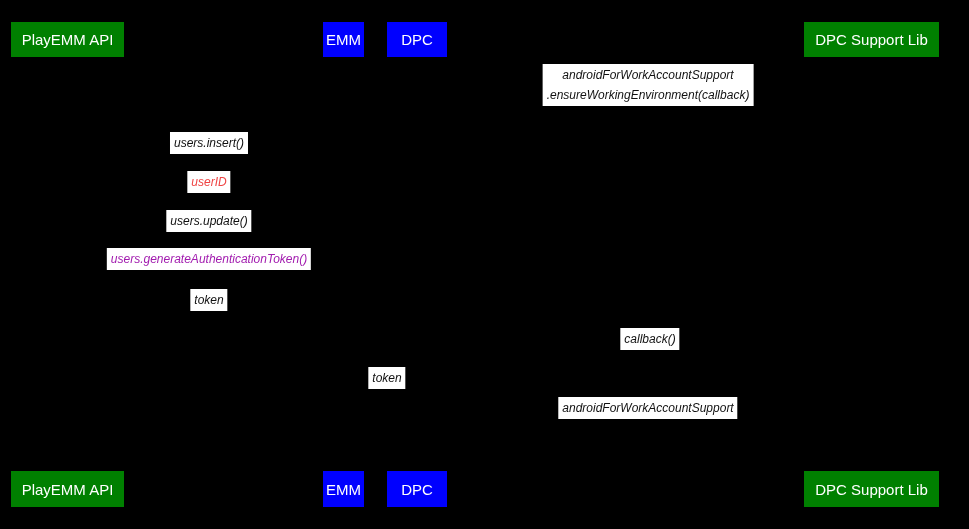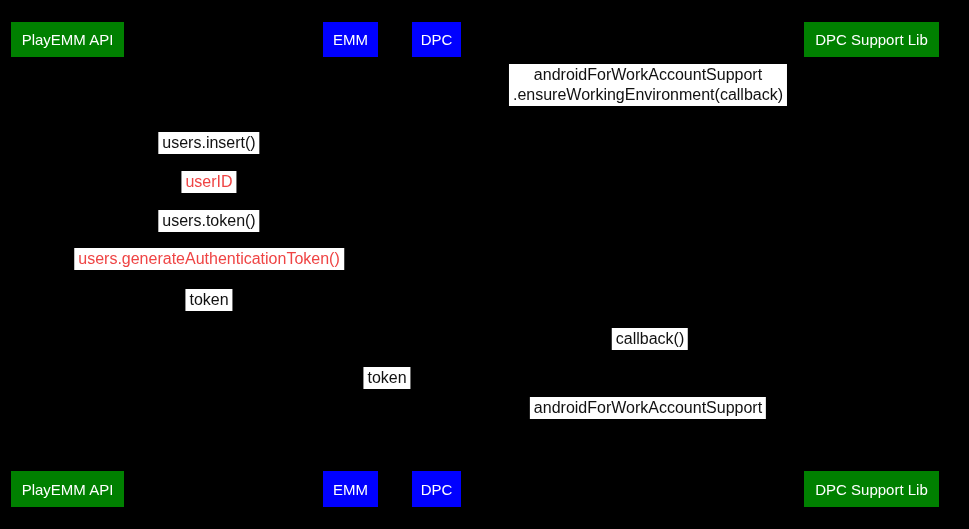--- a/index.html
+++ b/index.html
@@ -22,31 +22,32 @@
     justify-content: center;
     color: #ffffff;
     font-size: 15px;
     white-space: nowrap;
     box-sizing: border-box;
   }
   .msg-label {
     position: absolute;
     transform: translateX(-50%);
     text-align: center;
-    font-size: 16px;
+    font-size: 12px;
     line-height: 20px;
     padding: 1px 4px;
     white-space: nowrap;
+    font-style: italic;
   }
   .msg-line { white-space: nowrap; }
 
   
   .a-playemm { left: 11px;  width: 113px; }
-  .a-emm     { left: 323px; width: 55px;  }
-  .a-dpc     { left: 412px; width: 49px;  }
+  .a-emm     { left: 323px; width: 41px;  }
+  .a-dpc     { left: 387px; width: 60px;  }
   .a-dpclib  { left: 804px; width: 135px; }
   .row-top    { top: 22px; }
   .row-bottom { top: 471px; height: 36px; }
 
   
   .m0 { left: 648px; top: 64px;  }
   .m1 { left: 209px; top: 132px; }
   .m2 { left: 209px; top: 171px; }
   .m3 { left: 209px; top: 210px; }
   .m4 { left: 209px; top: 248px; }
@@ -72,24 +73,24 @@
 
   <div class="msg-label m1" style="background-color: rgb(255, 255, 255); color: rgb(17, 17, 17);">
     <div class="msg-line">users.insert()</div>
   </div>
 
   <div class="msg-label m2" style="background-color: rgb(255, 255, 255); color: #ef4444;">
     <div class="msg-line">userID</div>
   </div>
 
   <div class="msg-label m3" style="background-color: rgb(255, 255, 255); color: rgb(17, 17, 17);">
-    <div class="msg-line">users.token()</div>
+    <div class="msg-line">users.update()</div>
   </div>
 
-  <div class="msg-label m4" style="background-color: rgb(255, 255, 255); color: #ef4444;">
+  <div class="msg-label m4" style="background-color: rgb(255, 255, 255); color: #a21caf;">
     <div class="msg-line">users.generateAuthenticationToken()</div>
   </div>
 
   <div class="msg-label m5" style="background-color: rgb(255, 255, 255); color: rgb(17, 17, 17);">
     <div class="msg-line">token</div>
   </div>
 
   <div class="msg-label m6" style="background-color: rgb(255, 255, 255); color: rgb(17, 17, 17);">
     <div class="msg-line">callback()</div>
   </div>

